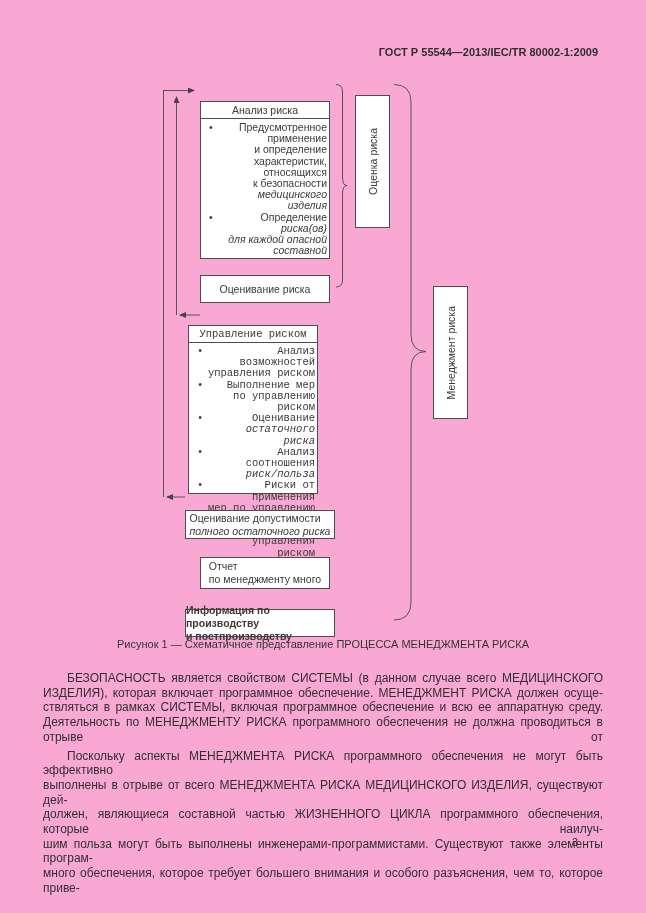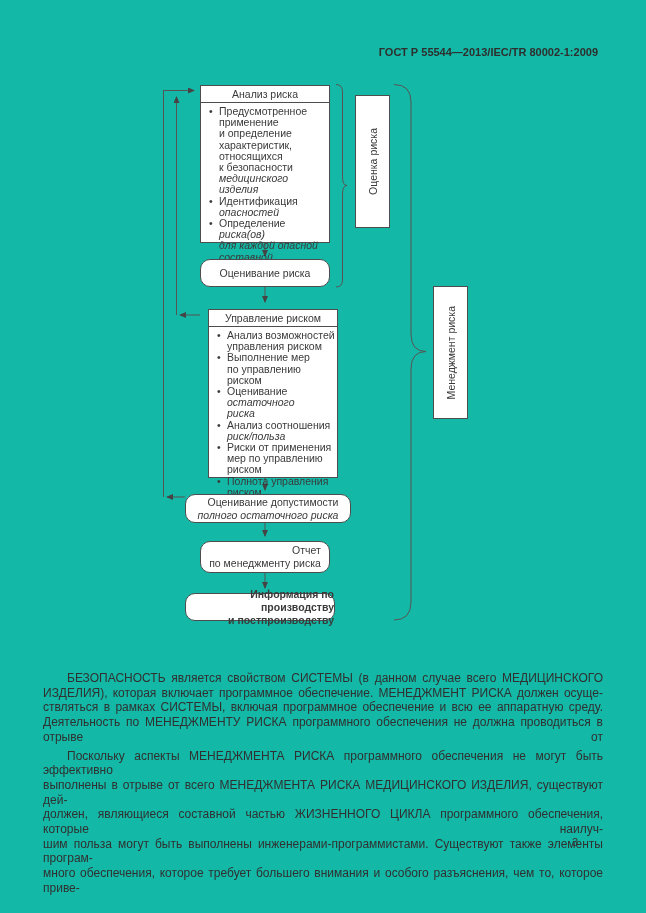--- a/index.html
+++ b/index.html
@@ -1,29 +1,29 @@
 <!DOCTYPE html>
 <html><head>
 <meta charset="utf-8">
 <style>
   html,body{margin:0;padding:0;background:#e8e8e8;}
-  .page{position:relative;width:646px;height:913px;background:#14b8a6;margin:0 auto;
+  .page{position:relative;width:646px;height:913px;background:#f9a8d4;margin:0 auto;
         font-family:"Liberation Sans",sans-serif;color:#333;overflow:hidden;}
   .hdr{position:absolute;top:46px;right:48px;font-size:11px;font-weight:bold;color:#2e2e2e;}
   svg.wires{position:absolute;left:0;top:0;z-index:0;}
   .box{position:absolute;background:#fff;border:1px solid #4d4d4d;z-index:1;
-       font-size:10.5px;color:#3a3a3a;box-sizing:border-box;}
+       font-size:10.5px;color:#3a3a3a;box-sizing:border-box;margin-top:16px;}
   .box .title{height:16px;line-height:16px;text-align:center;border-bottom:1px solid #4d4d4d;}
-  .blist{padding:3px 2px 0 6px;line-height:11.2px;}
+  .blist{padding:3px 2px 0 6px;line-height:11.2px;text-align:right;}
   .bullet{position:relative;padding-left:12px;}
   .bullet::before{content:"\2022";position:absolute;left:2px;top:0;}
   .btext{white-space:pre-line;}
   .it{font-style:italic;}
-  .cbox{display:flex;align-items:center;justify-content:center;text-align:right;
-        line-height:13px;white-space:pre-line;border-radius:10px;}
+  .cbox{display:flex;align-items:center;justify-content:center;text-align:left;
+        line-height:13px;white-space:pre-line;}
   .vlabel{position:absolute;border:1px solid #4d4d4d;background:#fff;z-index:1;
           display:flex;align-items:center;justify-content:center;font-size:10.5px;color:#3a3a3a;}
   .vlabel span{writing-mode:vertical-rl;transform:rotate(180deg);white-space:nowrap;}
   .caption{position:absolute;left:0;top:638px;width:646px;text-align:center;
            font-size:11px;color:#333;}
   .bodytext{position:absolute;left:43px;top:671px;width:560px;font-size:12px;
             line-height:14.7px;color:#303030;}
   .para{margin:0 0 4px 0;}
   .tline{text-align:justify;text-align-last:justify;}
   .tline:first-child{text-indent:24px;}
@@ -66,73 +66,72 @@
   <div class="box" style="left:200px;top:85px;width:130px;height:158px;">
     <div class="title">Анализ риска</div>
     <div class="blist">
         <div class="bullet"><span class="btext"><span>Предусмотренное
 применение
 и определение
 характеристик,
 относящихся
 к безопасности
 </span><span class="it">медицинского изделия</span></span></div>
-        <div class="bullet"><span class="btext"><span>Идентификация
-</span><span class="it">опасностей</span></span></div>
         <div class="bullet"><span class="btext"><span>Определение </span><span class="it">риска(ов)</span><span>
 </span><span class="it">для каждой опасной
 составной</span></span></div>
       </div>
   </div>
 
   <div class="box cbox" style="left:200px;top:259px;width:130px;height:28px;">
     <span>Оценивание риска</span>
   </div>
 
-  <div class="box" style="left:208px;top:309px;width:130px;height:169px;">
+  <div class="box" style="left:188px;top:309px;width:130px;height:169px;font-family:Liberation Mono, monospace;">
     <div class="title">Управление риском</div>
     <div class="blist">
         <div class="bullet"><span class="btext"><span>Анализ возможностей
 управления риском</span></span></div>
         <div class="bullet"><span class="btext"><span>Выполнение мер
 по управлению риском</span></span></div>
         <div class="bullet"><span class="btext"><span>Оценивание </span><span class="it">остаточного
 риска</span></span></div>
         <div class="bullet"><span class="btext"><span>Анализ соотношения
 </span><span class="it">риск/польза</span></span></div>
         <div class="bullet"><span class="btext"><span>Риски от применения
 мер по управлению
 риском</span></span></div>
         <div class="bullet"><span class="btext"><span>Полнота управления
 риском</span></span></div>
       </div>
   </div>
 
-  <div class="box cbox" style="left:185px;top:494px;width:166px;height:29px;">
+  <div class="box cbox" style="left:185px;top:494px;width:150px;height:29px;">
     <span><span>Оценивание допустимости
 </span><span class="it">полного остаточного риска</span></span>
   </div>
 
   <div class="box cbox" style="left:200px;top:541px;width:130px;height:32px;">
     <span style="white-space: pre-line;">Отчет
-по менеджменту риска</span>
+по менеджменту много</span>
   </div>
 
   <div class="box cbox" style="left:185px;top:593px;width:150px;height:28px;font-weight:bold;">
     <span style="white-space: pre-line;">Информация по производству
 и постпроизводству</span>
   </div>
 
   <div class="vlabel" style="left:355px;top:95px;width:33px;height:131px;">
     <span>Оценка риска</span>
   </div>
   <div class="vlabel" style="left:433px;top:286px;width:33px;height:131px;">
     <span>Менеджмент риска</span>
   </div>
 
+  <div class="caption">Рисунок 1 — Схематичное представление ПРОЦЕССА МЕНЕДЖМЕНТА РИСКА</div>
 
   <div class="bodytext">
     <div class="para">
         <div class="tline">БЕЗОПАСНОСТЬ является свойством СИСТЕМЫ (в данном случае всего МЕДИЦИНСКОГО</div>
         <div class="tline">ИЗДЕЛИЯ), которая включает программное обеспечение. МЕНЕДЖМЕНТ РИСКА должен осуще-</div>
         <div class="tline">ствляться в рамках СИСТЕМЫ, включая программное обеспечение и всю ее аппаратную среду.</div>
         <div class="tline">Деятельность по МЕНЕДЖМЕНТУ РИСКА программного обеспечения не должна проводиться в отрыве от</div>
       </div>
     <div class="para">
         <div class="tline">Поскольку аспекты МЕНЕДЖМЕНТА РИСКА программного обеспечения не могут быть эффективно</div>

